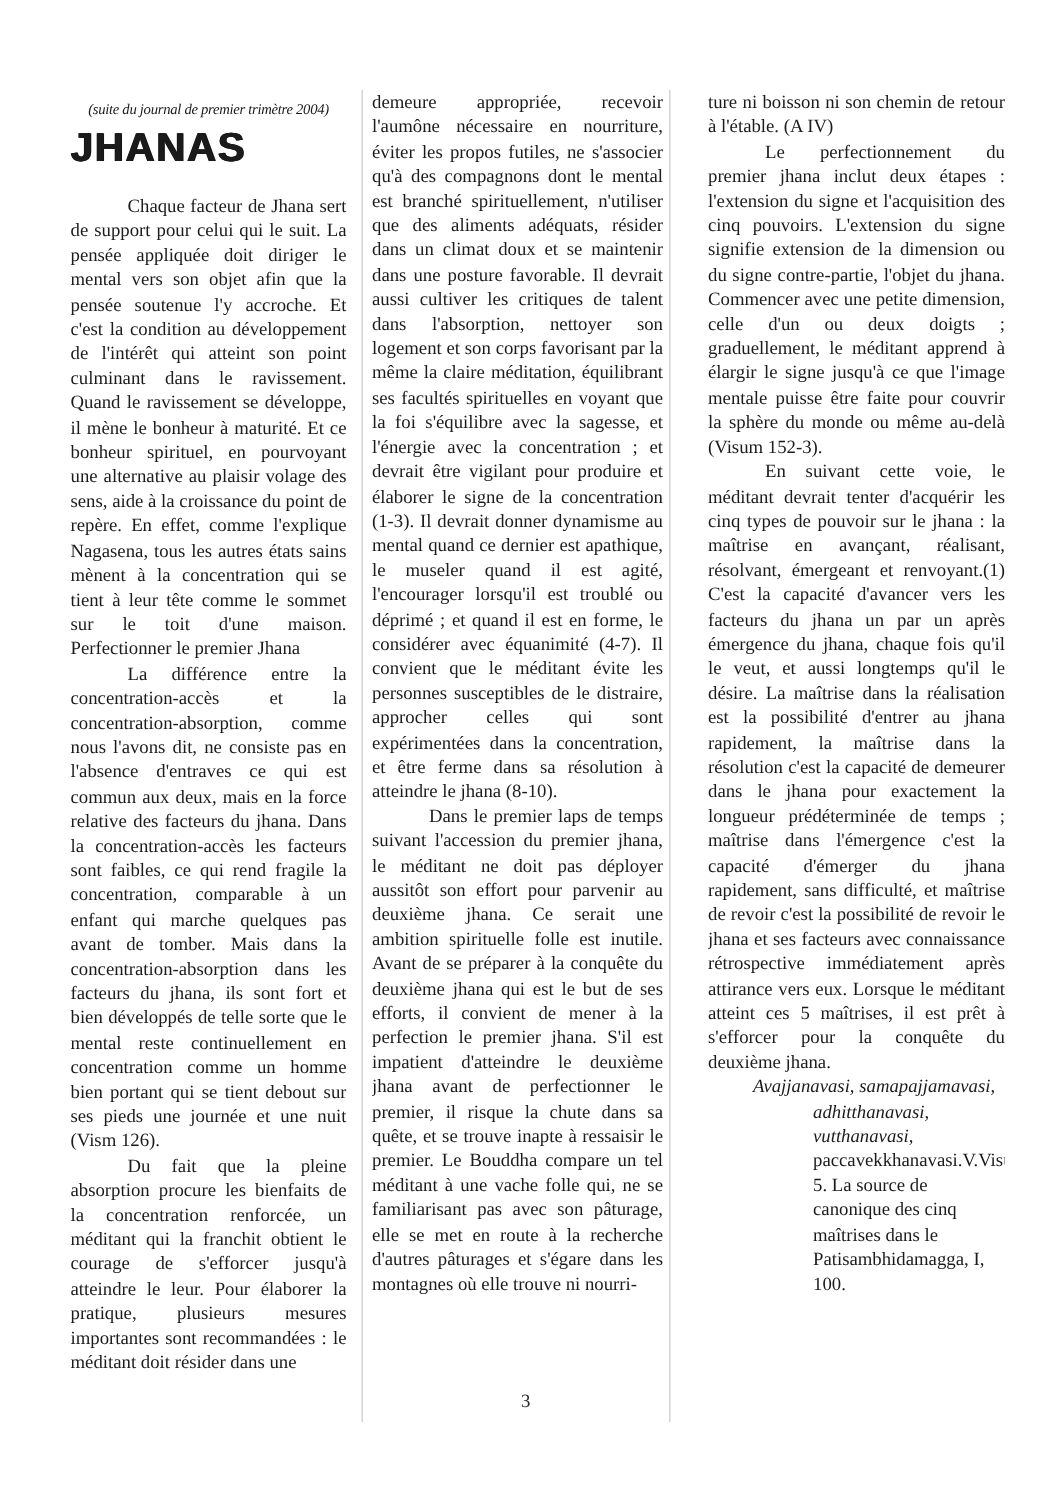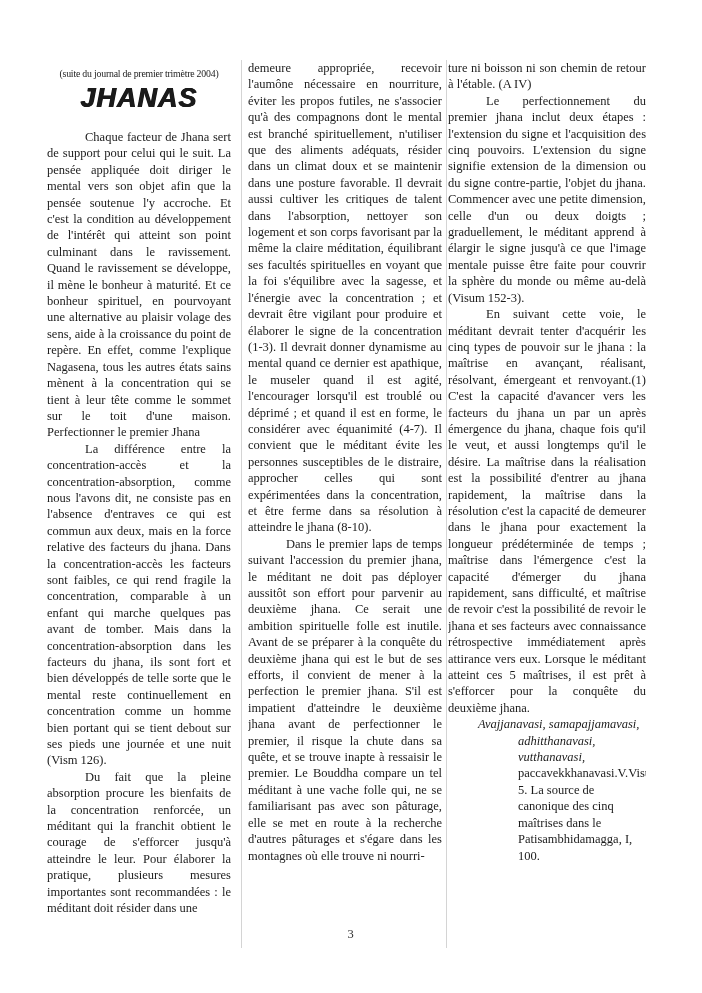--- a/index.html
+++ b/index.html
@@ -17,37 +17,36 @@
     height: 892px;
     font-size: 12.5px;
     line-height: 16.4px;
     text-align: justify;
     hyphens: auto;
     -webkit-hyphens: auto;
     overflow: hidden;
   }
   #col1 { left: 47px;  width: 184px; }
   #col2 { left: 248px; width: 194px; }
-  #col3 { left: 448px; width: 198px; }
+  #col3 { left: 472px; width: 198px; }
   .header-note {
+    font-style: italic;
     font-size: 9.8px;
     line-height: 12px;
     text-align: center;
     white-space: nowrap;
     margin-top: 8px;
     letter-spacing: -0.2px;
   }
   .doc-title {
     font-family: "Liberation Sans", sans-serif;
-    font-style: italic;
     font-weight: bold;
     font-size: 27px;
     line-height: 30px;
     letter-spacing: 1px;
-    text-align: center;
     margin: 3px 0 16px 0;
     text-shadow: 0.6px 0 0 #141414, -0.4px 0 0 #141414;
   }
   .para.indent { text-indent: 38px; }
   .para.gap { }
   .citation {
     padding-left: 70px;
     text-indent: -40px;
     text-align: left;
     hyphens: auto;

